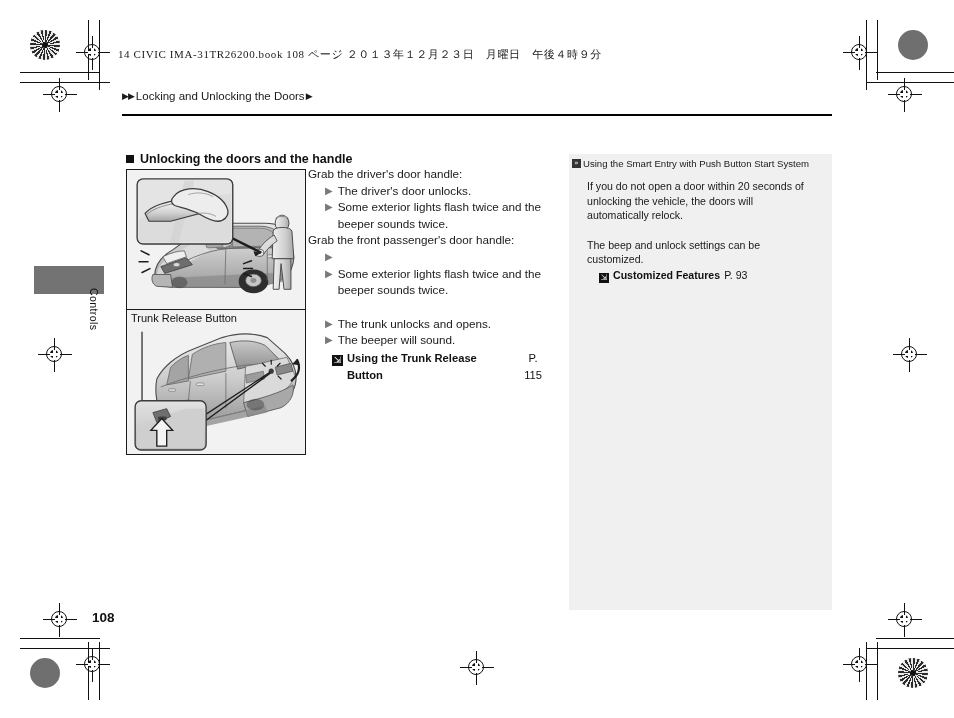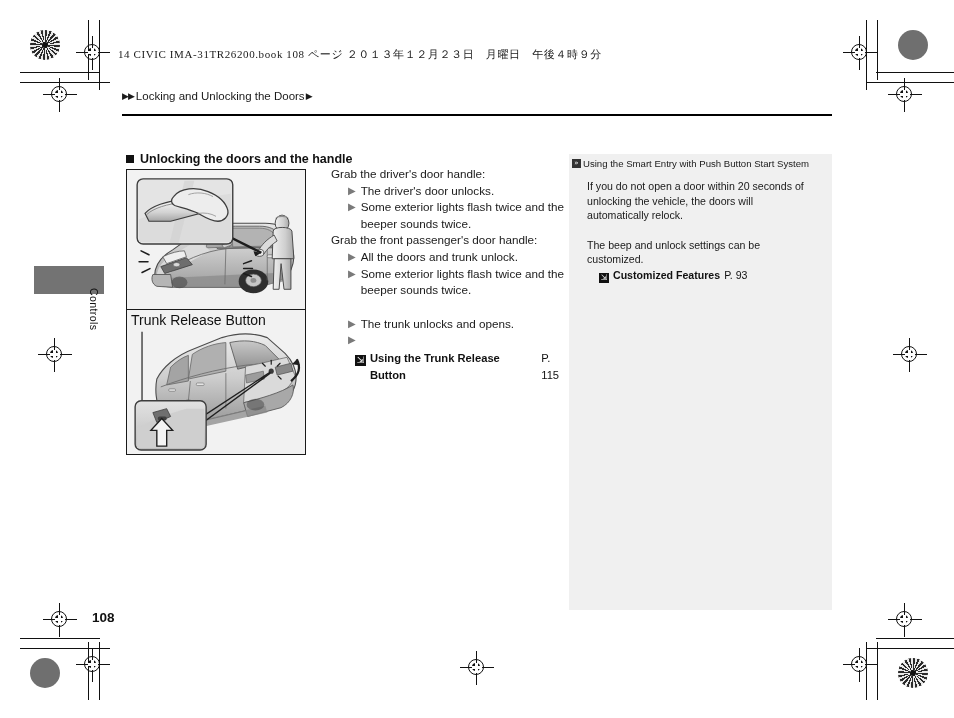--- a/index.html
+++ b/index.html
@@ -176,30 +176,30 @@
     box-sizing: border-box;
     overflow: hidden;
   }
   #fig-unlock { left: 126px; top: 169px; width: 180px; height: 141px; }
   #fig-trunk  { left: 126px; top: 309px; width: 180px; height: 146px; }
 
   .figure svg { display: block; width: 100%; height: 100%; }
 
   .fig-caption {
     position: absolute;
-    font-size: 14px;
+    font-size: 11px;
     color: #111;
     background: transparent;
     white-space: nowrap;
   }
 
   
   .body-col {
     position: absolute;
-    left: 331px; top: 166px;
+    left: 308px; top: 166px;
     width: 240px;
     font-size: 11.7px;
     color: #1a1a1a;
     line-height: 16.6px;
   }
   .lead { margin: 0; }
   .bul {
     display: flex;
     margin: 0;
     padding-left: 17px;
@@ -226,21 +226,21 @@
     color: #fff;
     font-size: 9px;
     line-height: 11px;
     text-align: center;
     margin-right: 4px;
     position: relative;
     top: 1px;
     font-family: "DejaVu Sans", sans-serif;
   }
   .xref-title { font-weight: bold; font-size: 11.2px; color: #111; }
-  .xref-page { font-size: 11.2px; color: #111; margin-left: 4px; }
+  .xref-page { font-size: 11.2px; color: #111; margin-left: 4px; text-align: center; }
 
   .spacer-block { height: 17px; }
 
   
   .info-panel {
     position: absolute;
     left: 569px; top: 154px;
     width: 263px; height: 456px;
     background: #f0f0f0;
   }
@@ -639,35 +639,35 @@
     <span class="txt">The driver's door unlocks.</span>
   </div>
   <div class="bul">
     <span class="tri">▶</span>
     <span class="txt">Some exterior lights flash twice and the beeper sounds twice.</span>
   </div>
 
   <p class="lead">Grab the front passenger's door handle:</p>
   <div class="bul">
     <span class="tri">▶</span>
-    <span class="txt">All the doors and trunk unlock.</span>
   </div>
   <div class="bul">
     <span class="tri">▶</span>
     <span class="txt">Some exterior lights flash twice and the beeper sounds twice.</span>
   </div>
 
   <div class="spacer-block"></div>
 
   <div class="bul">
     <span class="tri">▶</span>
     <span class="txt">The trunk unlocks and opens.</span>
   </div>
   <div class="bul">
     <span class="tri">▶</span>
+    <span class="txt">The beeper will sound.</span>
   </div>
   <div class="xref">
     <span class="xref-icon">⇲</span>
     <span class="xref-title">Using the Trunk Release Button</span>
     <span class="xref-page">P. 115</span>
   </div>
 </div>
 
 <div class="info-panel">
   <div class="info-head">

